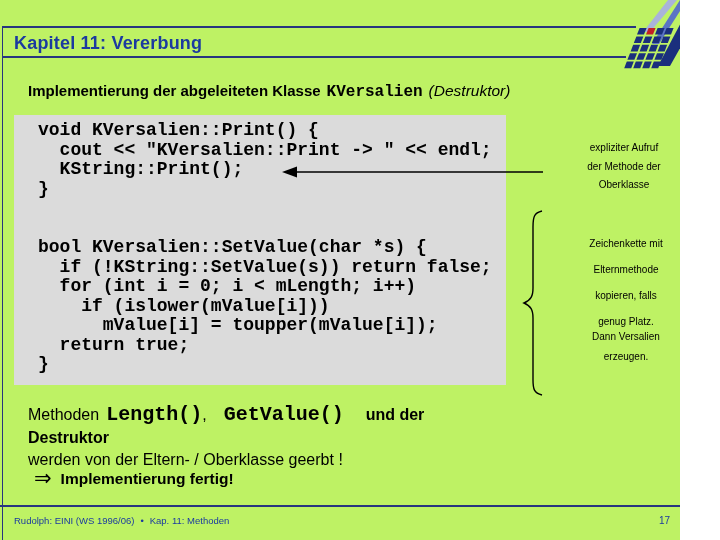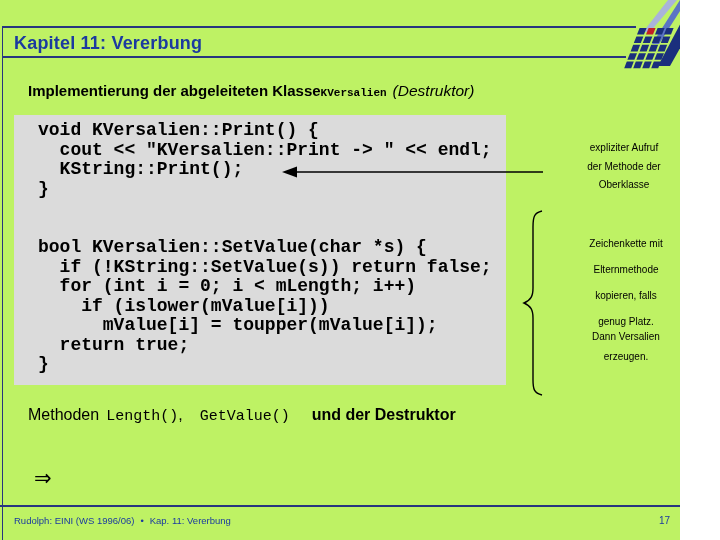--- a/index.html
+++ b/index.html
@@ -11,40 +11,40 @@
   .hline { position:absolute; height:2px; background:#27357f; }
   .hline-top { left:2px; top:26px; width:634px; }
   .hline-bottom { left:2px; top:56px; width:624px; }
   .header-title {
     position:absolute; left:14px; top:33px; margin:0;
     font-size:18px; font-weight:bold; color:#1b3aa0; letter-spacing:0.2px;
   }
   .logo { position:absolute; left:612px; top:0; }
 
   .page-title { position:absolute; left:28px; top:82px; font-size:15px; font-weight:bold; color:#000; white-space:nowrap; }
-  .page-title .title-code { font-family:"Liberation Mono", monospace; font-size:11px; }
+  .page-title .title-code { font-family:"Liberation Mono", monospace; font-size:16px; margin-left:6px; }
   .page-title .title-suffix { font-style:italic; font-weight:normal; font-size:15.5px; margin-left:6px; }
 
   .code-box { position:absolute; left:14px; top:115px; width:492px; height:270px; background:#dbdbdb; }
   .code-box pre {
     margin:0; padding:6px 0 0 24px;
     font-family:"Liberation Mono", monospace; font-weight:bold;
     font-size:18px; line-height:19.5px; color:#000;
   }
 
   .arrow-svg { position:absolute; left:280px; top:162px; }
   .brace-svg { position:absolute; left:516px; top:208px; }
 
   .callout { position:absolute; text-align:center; white-space:pre-line; color:#000; font-size:10px; }
   .callout-1 { left:548px; top:139px; width:152px; line-height:18.5px; }
   .callout-2 { left:542px; top:231px; width:168px; line-height:26px; }
   .callout-3 { left:542px; top:327px; width:168px; line-height:20px; }
 
   .note { position:absolute; left:28px; top:404px; width:480px; font-size:16px; line-height:22.5px; color:#000; }
-  .note .mono { font-family:"Liberation Mono", monospace; font-weight:normal; font-size:15px; }
+  .note .mono { font-family:"Liberation Mono", monospace; font-weight:bold; font-size:20px; }
   .note .gap-l { margin-left:7px; }
   .note .gap-s { margin-left:17px; }
   .note .gap-m { margin-left:22px;font-weight:bold; }
 
   .conclusion { position:absolute; left:34px; top:468px; display:flex; align-items:center; gap:9px; color:#000; }
   .conclusion .arrow-glyph { font-family:"DejaVu Sans", sans-serif; font-size:21px; line-height:1; }
   .conclusion .conclusion-text { font-size:15.5px; font-weight:bold; }
 
   .footer-line { position:absolute; left:0; top:505px; width:720px; height:2px; background:#27357f; }
   .footer { position:absolute; left:14px; top:515px; font-size:9.5px; color:#1b3aa0; white-space:nowrap; }
@@ -125,25 +125,27 @@
 Elternmethode
 kopieren, falls
 genug Platz.</div>
   <div class="callout callout-3">Dann Versalien
 erzeugen.</div>
 
   <div class="note">
     <div>
       <span>Methoden</span><span class="mono gap-l">Length()</span><span>,</span><span class="mono gap-s">GetValue()</span><span class="gap-m">und der Destruktor</span>
     </div>
+    <div>werden von der Eltern- / Oberklasse geerbt !</div>
   </div>
 
   <div class="conclusion">
     <span class="arrow-glyph">⇒</span>
+    <span class="conclusion-text">Implementierung fertig!</span>
   </div>
 
   <div class="footer-line"></div>
   <div class="footer">
-    <span>Rudolph: EINI (WS 1996/06)</span><span class="bullet">•</span><span>Kap. 11: Vererbung</span>
+    <span>Rudolph: EINI (WS 1996/06)</span><span class="bullet">•</span><span>Kap. 11: Methoden</span>
   </div>
   <div class="page-number">17</div>
 
 </div>
 
 </body></html>

